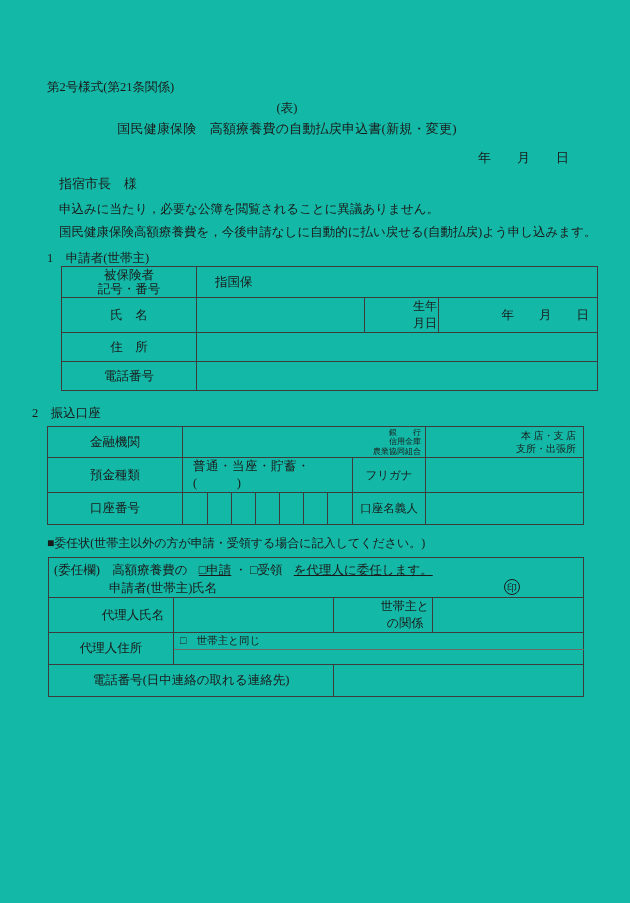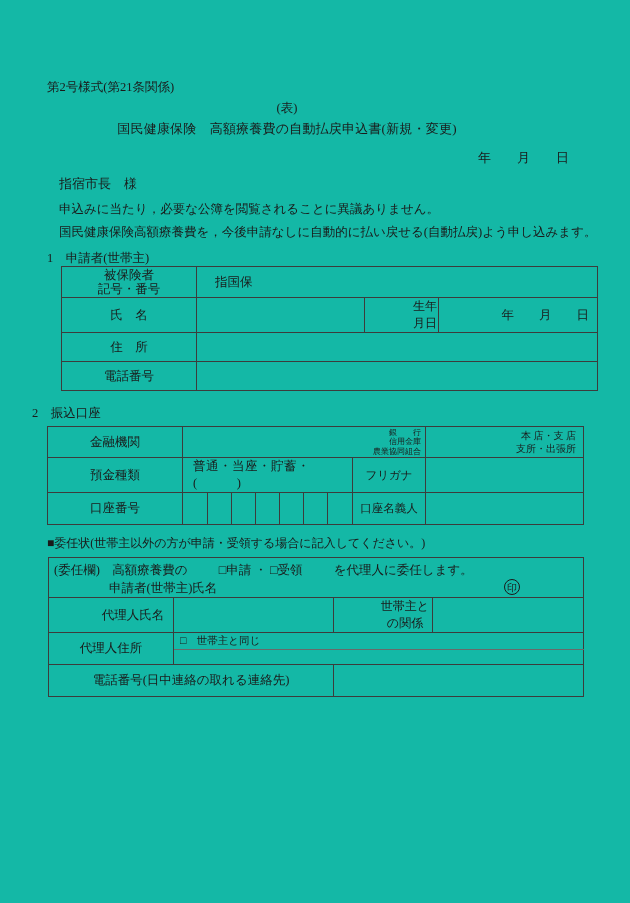--- a/index.html
+++ b/index.html
@@ -57,21 +57,21 @@
 
   .t3 { left: 48px; top: 557px; width: 535px; }
   .t3 .r1 td { height: 40px; }
   .t3 .r2 td { height: 31px; padding-left: 44px; }
   .t3 .r3a td { height: 17px; }
   .t3 .r3b td { height: 15px; }
   .t3 .r4 td { height: 32px; }
   .delegation-cell { position: relative; vertical-align: top; text-align: left; padding: 3px 0 0 5px; line-height: 18px; font-size: 12.5px; }
   .delegation-line2 { margin-left: 55px; }
   .checkbox-inline { display: inline; }
-  .gap-l { margin-left: 28px; }
+  .gap-l { margin-left: 8px; text-decoration: underline; }
   .seal {
     position: absolute;
     left: 455px;
     top: 21px;
     width: 16px;
     height: 16px;
     border: 1px solid #1a1a1a;
     border-radius: 50%;
     font-size: 10px;
     line-height: 15px;

